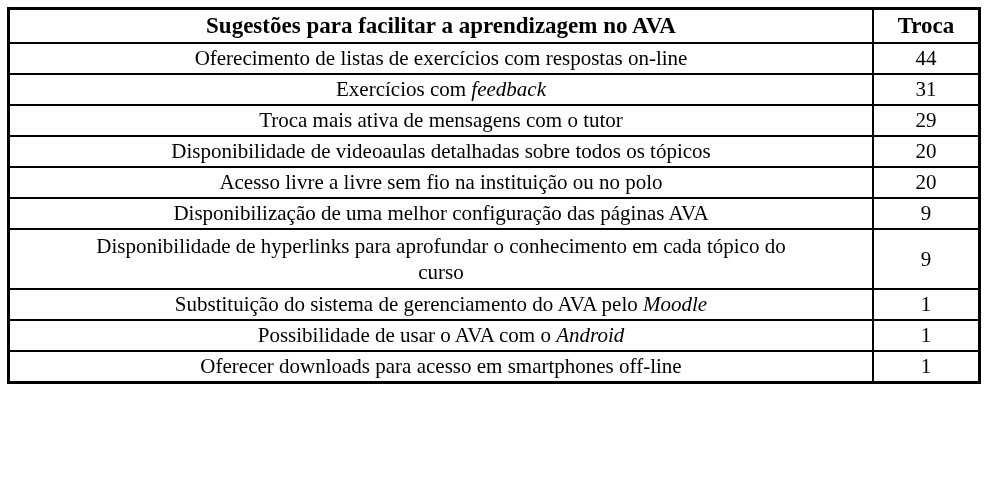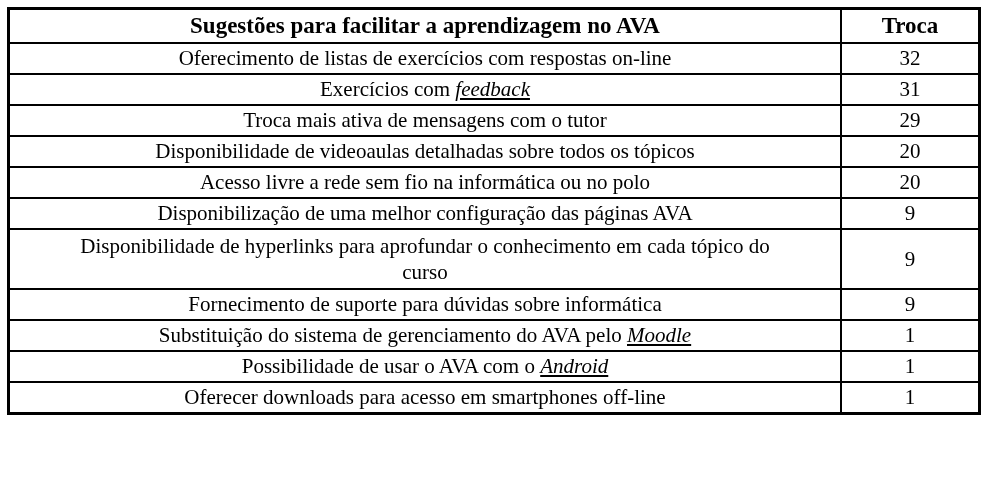--- a/index.html
+++ b/index.html
@@ -19,85 +19,80 @@
     border-collapse: collapse;
     width: 974px;
     table-layout: fixed;
     border: 3px solid #000000;
   }
   table.suggestions th,
   table.suggestions td {
     border: 2px solid #000000;
     text-align: center;
     vertical-align: middle;
-    padding: 0 20px;
+    padding: 0 4px;
     overflow: hidden;
   }
   table.suggestions th {
     font-size: 23px;
     font-weight: bold;
     height: 32px;
   }
   table.suggestions td {
     font-size: 21px;
     height: 29px;
     line-height: 1.25;
   }
   .c-tot {
     width: 96px;
   }
   tr.tall td {
     height: 58px;
   }
   i {
     font-style: italic;
-    text-decoration: underline;
   }
 </style>
 </head>
 <body>
 
 <table class="suggestions">
   <thead>
     <tr>
       <th class="c-sug">Sugestões para facilitar a aprendizagem no AVA</th>
       <th class="c-tot">Troca</th>
     </tr>
   </thead>
   <tbody>
     <tr>
       <td class="c-sug"><span>Oferecimento de listas de exercícios com respostas on-line</span><i></i></td>
-      <td class="c-tot">32</td>
+      <td class="c-tot">44</td>
     </tr>
     <tr>
       <td class="c-sug"><span>Exercícios com </span><i>feedback</i></td>
       <td class="c-tot">31</td>
     </tr>
     <tr>
       <td class="c-sug"><span>Troca mais ativa de mensagens com o tutor</span><i></i></td>
       <td class="c-tot">29</td>
     </tr>
     <tr>
       <td class="c-sug"><span>Disponibilidade de videoaulas detalhadas sobre todos os tópicos</span><i></i></td>
       <td class="c-tot">20</td>
     </tr>
     <tr>
-      <td class="c-sug"><span>Acesso livre a rede sem fio na informática ou no polo</span><i></i></td>
+      <td class="c-sug"><span>Acesso livre a livre sem fio na instituição ou no polo</span><i></i></td>
       <td class="c-tot">20</td>
     </tr>
     <tr>
       <td class="c-sug"><span>Disponibilização de uma melhor configuração das páginas AVA</span><i></i></td>
       <td class="c-tot">9</td>
     </tr>
     <tr class="tall">
       <td class="c-sug"><span>Disponibilidade de hyperlinks para aprofundar o conhecimento em cada tópico do</span><br><span>curso</span></td>
-      <td class="c-tot">9</td>
-    </tr>
-    <tr>
-      <td class="c-sug"><span>Fornecimento de suporte para dúvidas sobre informática</span><i></i></td>
       <td class="c-tot">9</td>
     </tr>
     <tr>
       <td class="c-sug"><span>Substituição do sistema de gerenciamento do AVA pelo </span><i>Moodle</i></td>
       <td class="c-tot">1</td>
     </tr>
     <tr>
       <td class="c-sug"><span>Possibilidade de usar o AVA com o </span><i>Android</i></td>
       <td class="c-tot">1</td>
     </tr>

